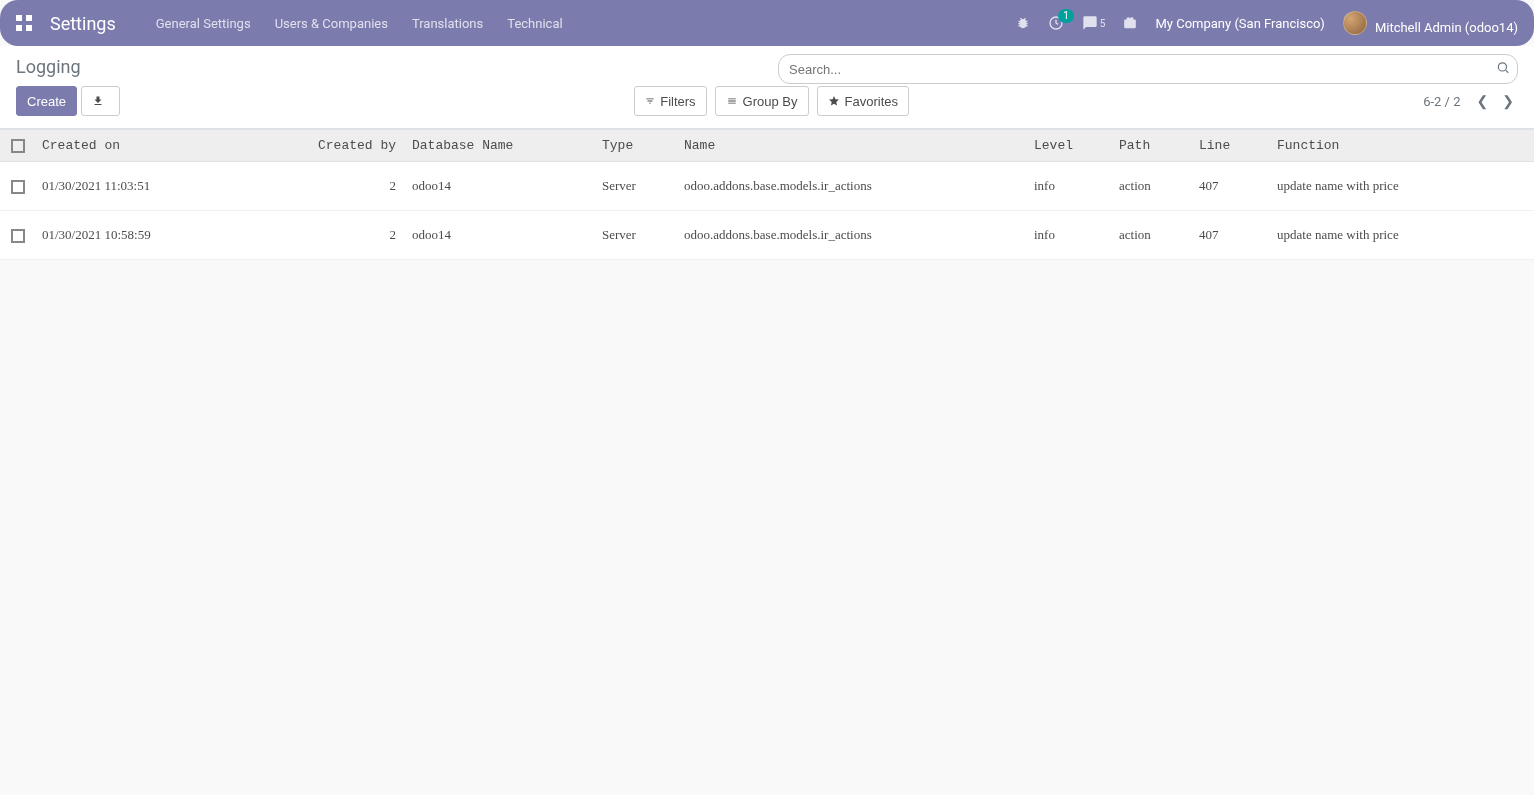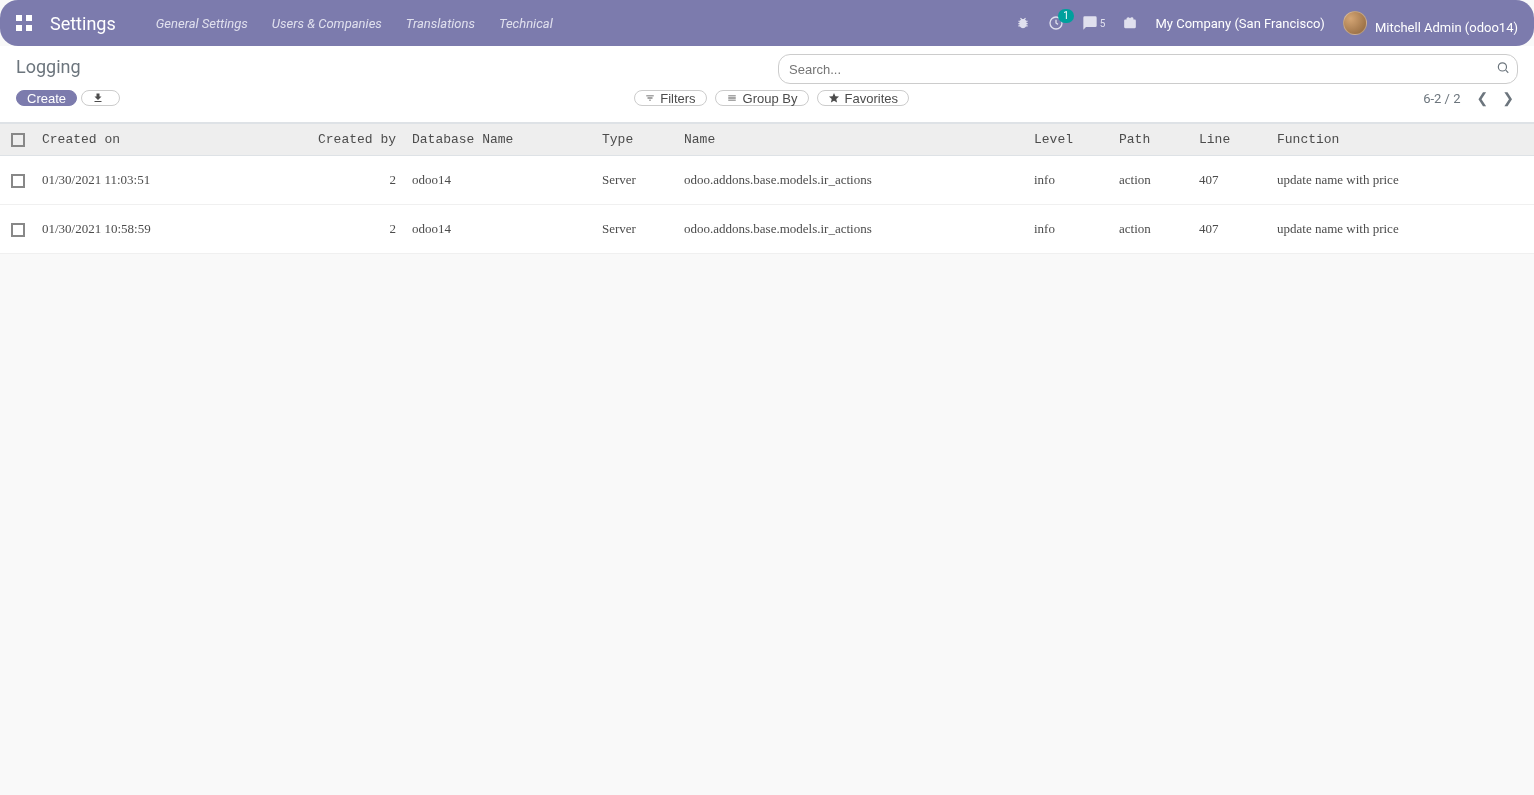--- a/index.html
+++ b/index.html
@@ -3,41 +3,41 @@
 <meta charset="utf-8">
 <style>
 * { box-sizing: border-box; margin: 0; padding: 0; }
 body { font-family: -apple-system, BlinkMacSystemFont, "Segoe UI", Roboto, "Helvetica Neue", Arial, sans-serif; font-size: 13px; color: #4c4c4c; background: #f9f9f9; }
 
 
 .topnav { background: #7c7bad; height: 46px; display: flex; align-items: center; padding: 0 16px; color: #fff; border-radius: 18px; }
 .apps-icon { width: 16px; height: 16px; display: inline-block; margin-right: 18px; cursor: pointer; }
 .apps-icon svg { display: block; }
 .app-title { font-size: 18px; font-weight: 400; margin-right: 40px; }
-.nav-menu { display: flex; gap: 24px; font-style: italic; }
+.nav-menu { display: flex; gap: 24px; }
 .nav-menu a { color: #e0e0ee; text-decoration: none; font-size: 13px; cursor: pointer; }
 .topnav-spacer { flex: 1; }
 .systray { display: flex; align-items: center; gap: 18px; }
 .systray-item { position: relative; cursor: pointer; color: #e0e0ee; display: flex; align-items: center; }
 .badge-num { position: absolute; top: -6px; right: -10px; background: #00a09d; color: #fff; border-radius: 10px; font-size: 10px; padding: 1px 5px; line-height: 1.2; }
 .chat-num { font-size: 10px; vertical-align: super; margin-left: 2px; }
 .company-label { color: #fff; font-size: 13px; cursor: pointer; }
 .user-block { display: flex; align-items: flex-end; gap: 8px; cursor: pointer; }
 .avatar { width: 24px; height: 24px; border-radius: 50%; background: radial-gradient(circle at 30% 30%, #d4a574, #8b6239); display: inline-block; border: 1px solid rgba(255,255,255,0.3); }
 
 
 .control-panel { background: #fff; border-bottom: 1px solid #dee2e6; padding: 8px 16px 12px; }
 .cp-top { display: flex; align-items: flex-start; margin-bottom: 2px; }
 .breadcrumb { font-size: 18px; color: #6c757d; padding-top: 2px; }
 .search-wrap { margin-left: auto; width: 740px; position: relative; }
 .search-input { width: 100%; height: 30px; border: 1px solid #ccc; border-radius: 12px; padding: 4px 30px 4px 10px; font-size: 13px; }
 .search-icon-btn { position: absolute; right: 8px; top: 50%; transform: translateY(-50%); color: #6c757d; cursor: pointer; }
 
 .cp-bottom { display: flex; align-items: center; }
-.btn { display: inline-flex; align-items: center; padding: 5px 10px; border: 1px solid #ccc; border-radius: 13px; background: #fff; font-size: 13px; cursor: pointer; color: #4c4c4c; height: 16px; }
+.btn { display: inline-flex; align-items: center; padding: 5px 10px; border: 1px solid #ccc; border-radius: 3px; background: #fff; font-size: 13px; cursor: pointer; color: #4c4c4c; height: 30px; }
 .btn-primary { background: #7c7bad; border-color: #7c7bad; color: #fff; }
 .btn-icon-only { padding: 5px 10px; }
 .left-buttons { display: flex; gap: 4px; }
 .middle-buttons { margin-left: auto; display: flex; gap: 8px; }
 .btn svg, .btn .glyph { margin-right: 5px; }
 .pager { margin-left: auto; display: flex; align-items: center; gap: 12px; font-size: 13px; color: #6c757d; }
 .pager-arrows { display: flex; gap: 6px; }
 .pager-arrow { cursor: pointer; color: #6c757d; padding: 4px; font-size: 14px;}
 
 

